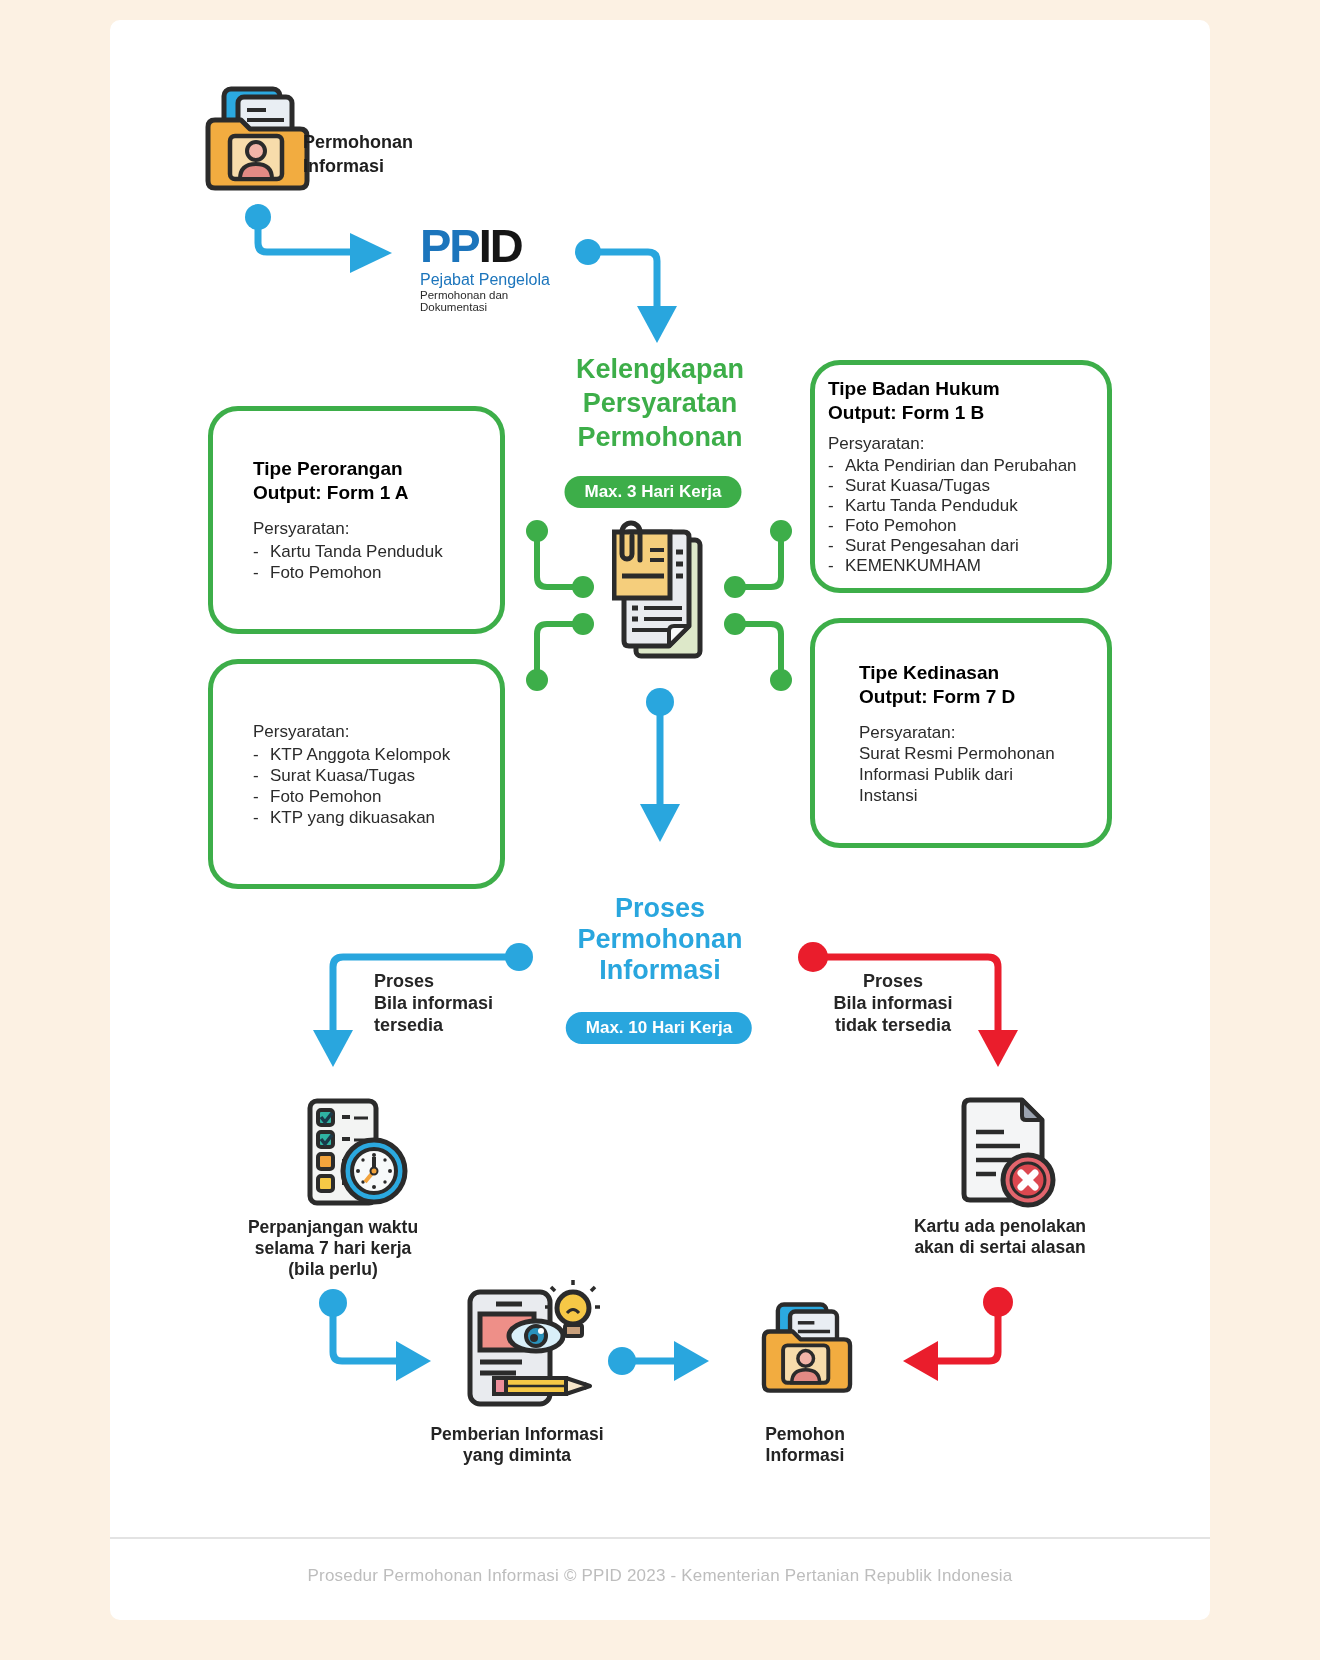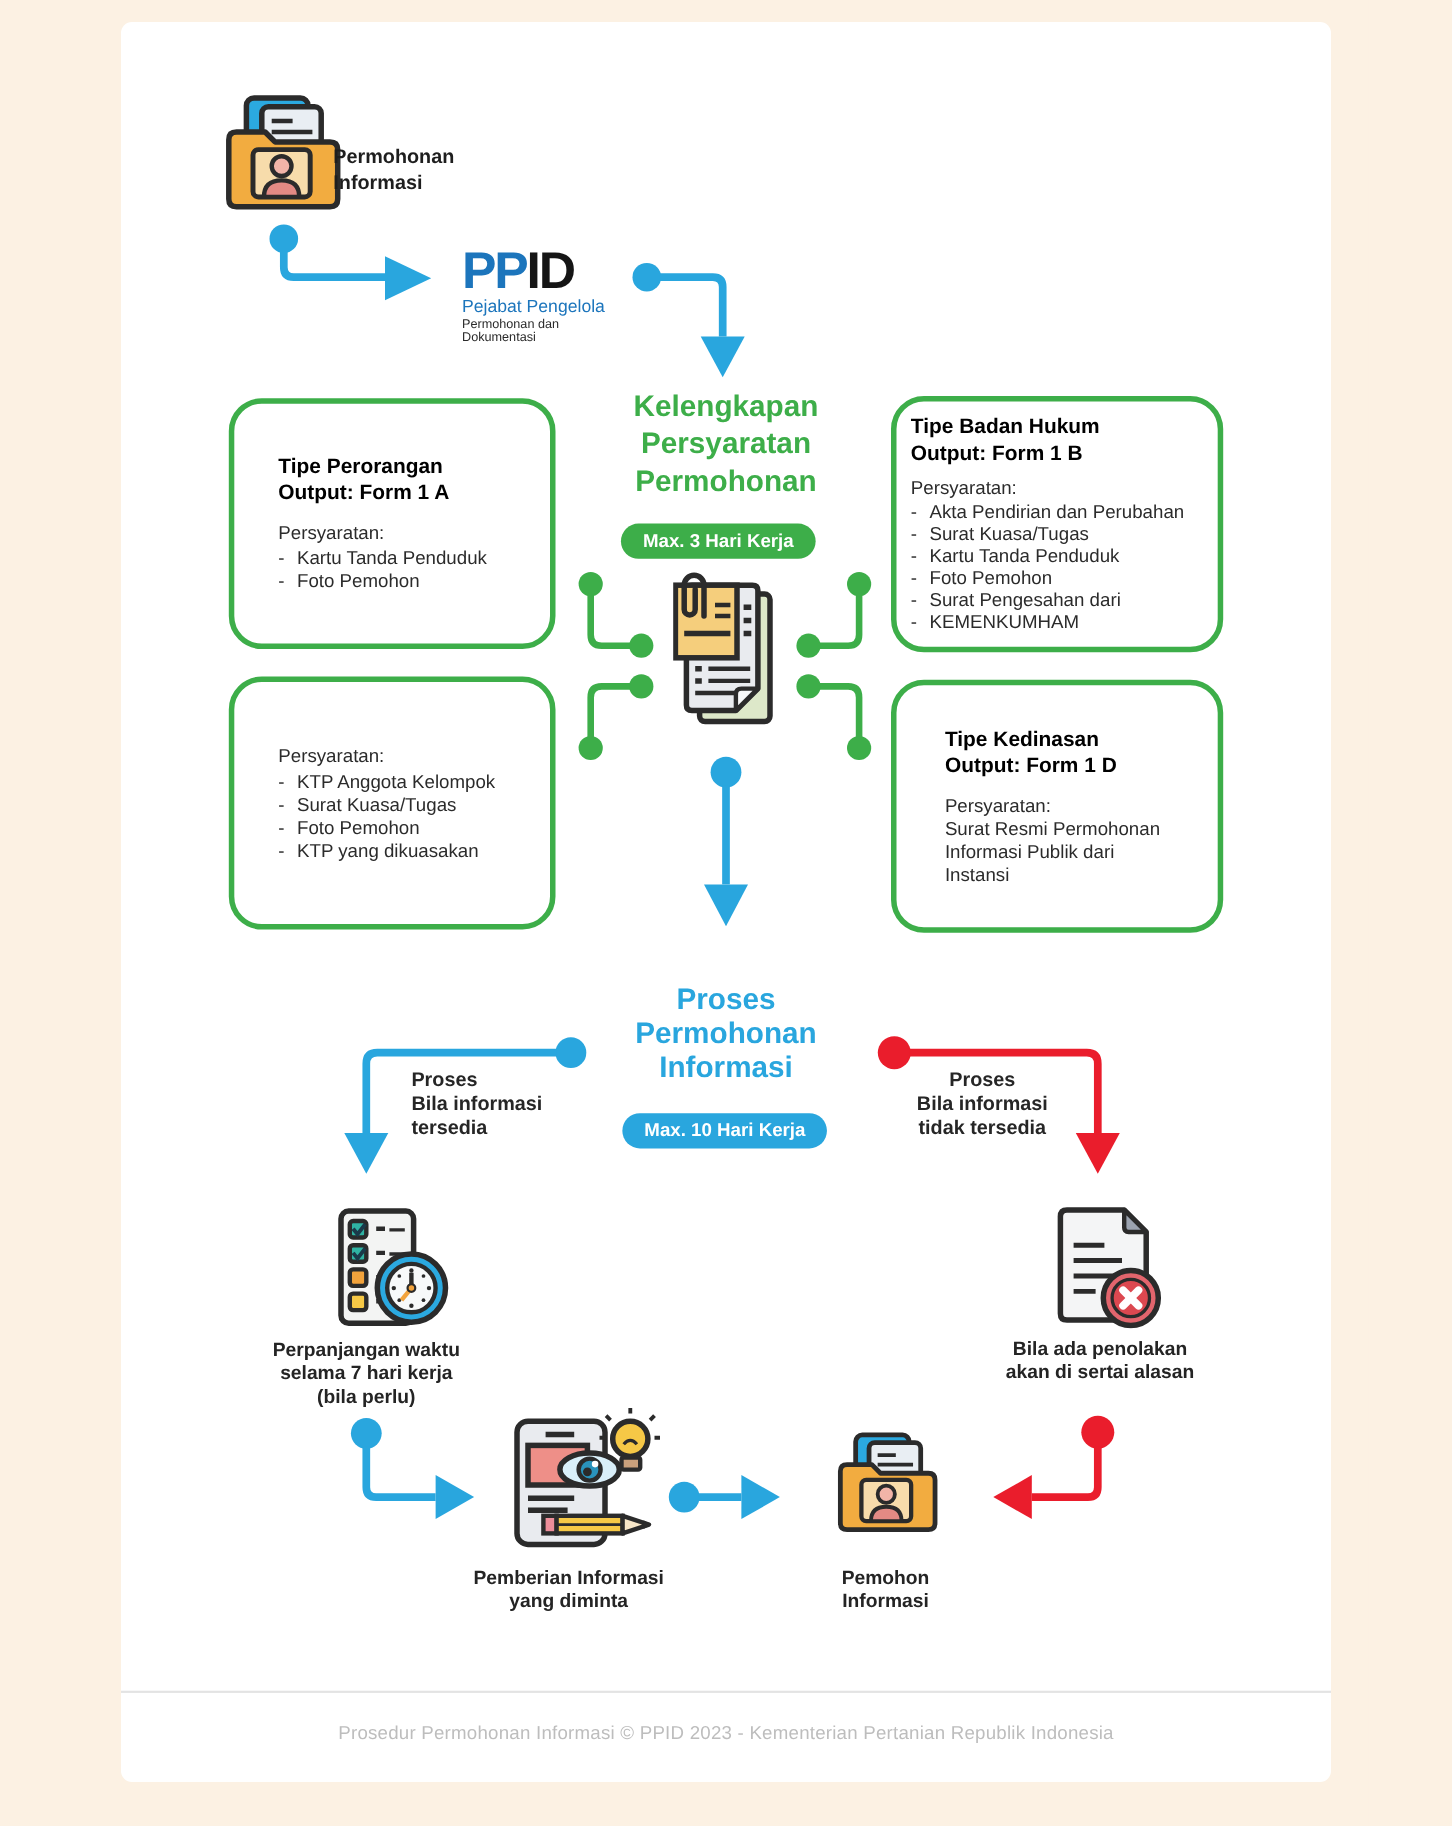--- a/index.html
+++ b/index.html
@@ -36,21 +36,21 @@
   .gbox .btitle{font-size:19px;font-weight:bold;line-height:24px;color:#000000;margin-bottom:13px;}
   .gbox .req{font-size:17px;line-height:21px;color:#2B2B2B;}
   .gbox ul{list-style:none;margin:2px 0 0 0;padding:0;}
   .gbox li{display:flex;font-size:17px;line-height:21px;color:#2B2B2B;}
   .gbox li .dash{width:17px;flex:0 0 17px;}
   .box1{left:208px;top:362px;width:297px;height:228px;padding:10px 14px 10px 40px;}
   .box2{left:810px;top:360px;width:302px;height:233px;padding:8px 8px 8px 13px;}
   .box2 .btitle{margin-bottom:8px;}
   .box2 li{line-height:20px;}
   .box3{left:208px;top:615px;width:297px;height:230px;padding:10px 14px 10px:40px;}
-  .box3,.box1{padding-left:40px;}
+  .box3,.box1{padding-left:40px;margin-top:44px;}
   .box4{left:810px;top:618px;width:302px;height:230px;padding:10px 10px 10px 44px;}
   .branch-label{font-size:18px;font-weight:bold;line-height:22px;color:#262626;}
   .branch-left{left:374px;top:970px;width:220px;text-align:left;}
   .branch-right{left:793px;top:970px;width:200px;text-align:center;}
   .caption{font-size:17.5px;font-weight:bold;line-height:21px;color:#242424;text-align:center;}
   .cap-ext{left:223px;top:1217px;width:220px;}
   .cap-delivery{left:407px;top:1424px;width:220px;}
   .cap-requester{left:725px;top:1424px;width:160px;text-align:center;}
   .cap-reject{left:880px;top:1216px;width:240px;}
   .divider{left:110px;top:1537px;width:1100px;height:2px;background:#E3E3E3;}
@@ -211,21 +211,21 @@
         </li>
       <li>
           <span class="dash">-</span>
           <span>KTP yang dikuasakan</span>
         </li>
     </ul>
   </div>
 
   <div class="abs gbox box4">
     <div class="btitle pre">Tipe Kedinasan
-Output: Form 1 D</div>
+Output: Form 7 D</div>
     <div class="req">Persyaratan:</div>
     <div class="req pre">Surat Resmi Permohonan
 Informasi Publik dari
 Instansi</div>
   </div>
 
   <svg class="abs" style="left:612px;top:518px;width:95px;height:145px;" viewBox="0 0 95 145">
     <rect x="24" y="22" width="64" height="116" rx="5" fill="#DDE8C9" stroke="#2B2B2B" stroke-width="5"></rect>
     <path d="M17 14 h55 q5 0 5 5 v89 l-20 20 H17 q-5 0 -5 -5 V19 q0 -5 5 -5 z" fill="#E9EBEF" stroke="#2B2B2B" stroke-width="5" stroke-linejoin="round"></path>
     <path d="M77 108 l-20 20 v-15 q0 -5 5 -5 z" fill="#F8F9FA" stroke="#2B2B2B" stroke-width="4" stroke-linejoin="round"></path>
@@ -295,21 +295,21 @@
     <line x1="28" y1="36" x2="56" y2="36" stroke="#2B2B2B" stroke-width="4.5"></line>
     <line x1="28" y1="50" x2="72" y2="50" stroke="#2B2B2B" stroke-width="4.5"></line>
     <line x1="28" y1="64" x2="72" y2="64" stroke="#2B2B2B" stroke-width="4.5"></line>
     <line x1="28" y1="78" x2="48" y2="78" stroke="#2B2B2B" stroke-width="4.5"></line>
     <circle cx="80" cy="84" r="25" fill="#E2656D" stroke="#2B2B2B" stroke-width="5"></circle>
     <circle cx="80" cy="84" r="17" fill="#DC4850" stroke="#2B2B2B" stroke-width="3"></circle>
     <line x1="73" y1="77" x2="87" y2="91" stroke="#FFFFFF" stroke-width="7" stroke-linecap="round"></line>
     <line x1="87" y1="77" x2="73" y2="91" stroke="#FFFFFF" stroke-width="7" stroke-linecap="round"></line>
   </svg>
 
-  <div class="abs caption cap-reject pre">Bila ada penolakan
+  <div class="abs caption cap-reject pre">Kartu ada penolakan
 akan di sertai alasan</div>
 
   <svg class="abs" style="left:460px;top:1280px;width:140px;height:135px;" viewBox="0 0 140 135">
     <rect x="10" y="12" width="80" height="112" rx="10" fill="#E9EBEF" stroke="#2B2B2B" stroke-width="5"></rect>
     <line x1="36" y1="24" x2="62" y2="24" stroke="#2B2B2B" stroke-width="5"></line>
     <rect x="20" y="34" width="54" height="36" fill="#EE8F88" stroke="#2B2B2B" stroke-width="5"></rect>
     <line x1="20" y1="82" x2="62" y2="82" stroke="#2B2B2B" stroke-width="5"></line>
     <line x1="20" y1="93" x2="56" y2="93" stroke="#2B2B2B" stroke-width="5"></line>
     <circle cx="113" cy="28" r="16" fill="#F6C846" stroke="#2B2B2B" stroke-width="5"></circle>
     <path d="M107 33 q6 -7 12 0" fill="none" stroke="#2B2B2B" stroke-width="3"></path>

